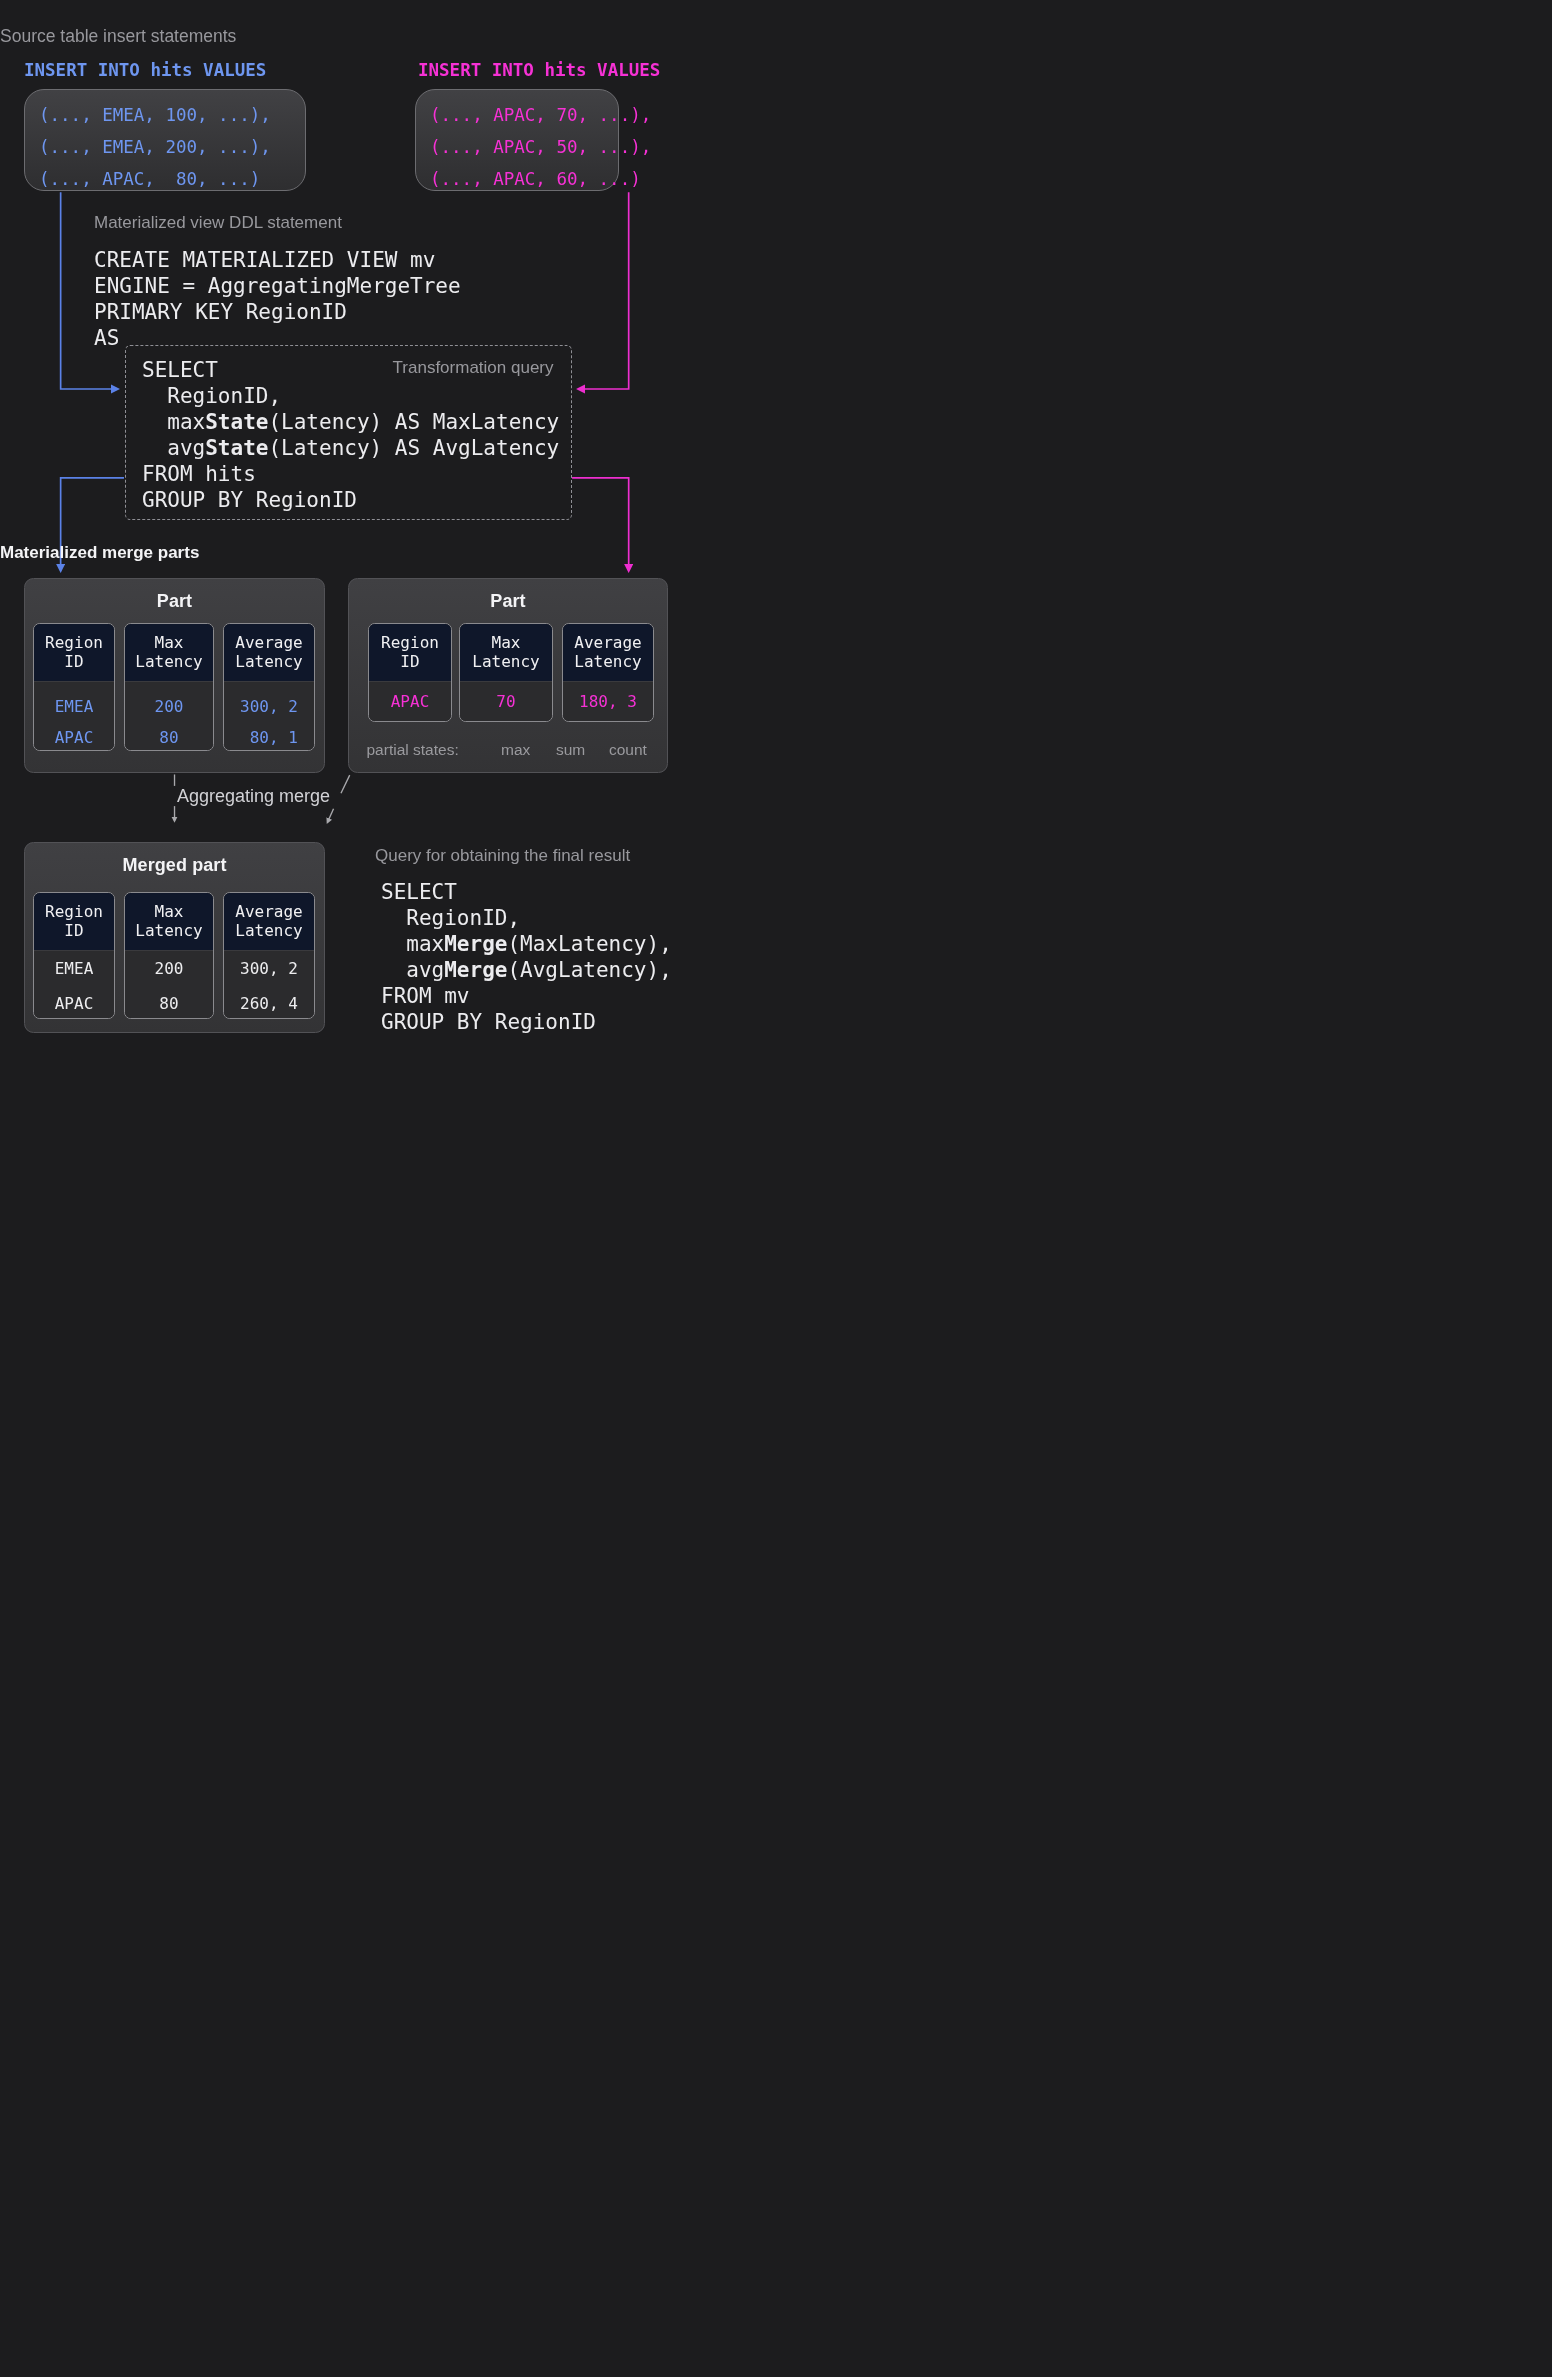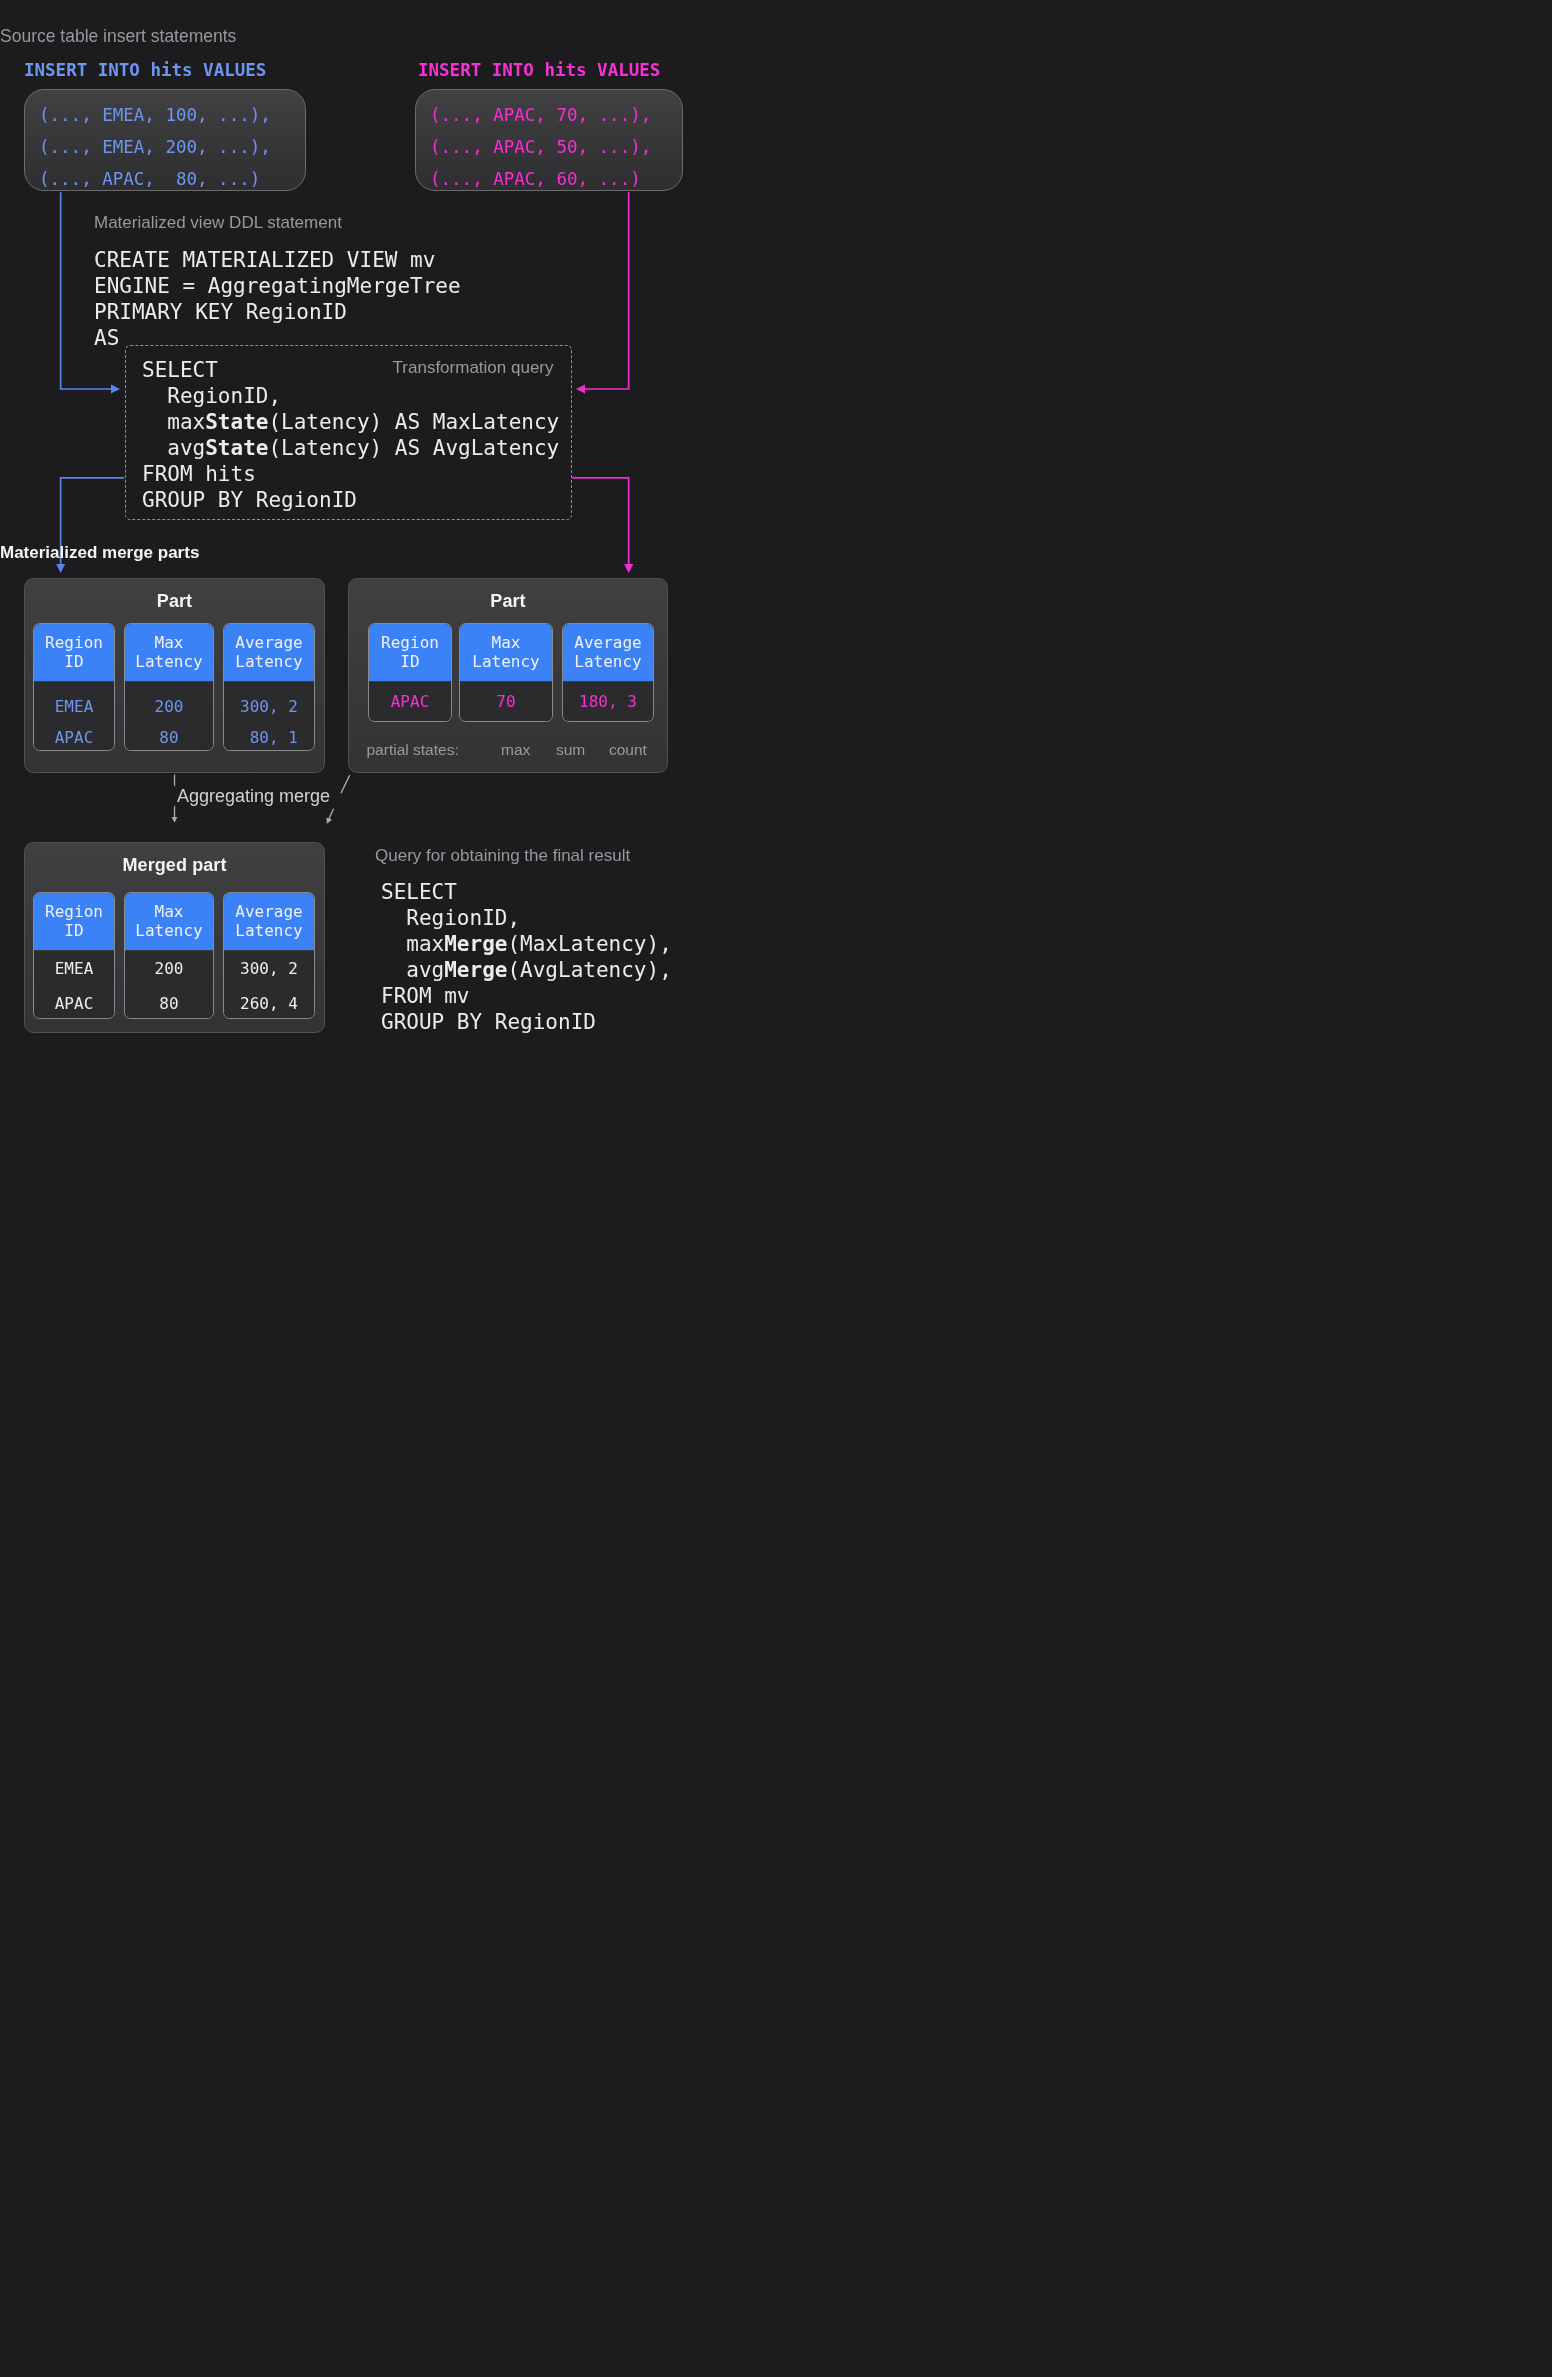--- a/index.html
+++ b/index.html
@@ -42,21 +42,21 @@
   }
   .part-title{
     width:100%;text-align:center;font-size:18px;font-weight:700;
     color:var(--label_bright);letter-spacing:0.1px;
   }
   .col{
     position:absolute;border:0.7px solid #8a8a8e;border-radius:6.7px;
     overflow:hidden;background:var(--col_body,#2b2b2d);box-sizing:border-box;
   }
   .col-header{
-    background:#3b82f6;height:58px;text-align:center;color:#f1f1f3;
+    background:#0f172a;height:58px;text-align:center;color:#f1f1f3;
     font-size:16px;line-height:19.5px;padding-top:8.8px;box-sizing:border-box;
     border-bottom:0.7px solid #3a3a3d;
   }
   .col-body{background:#2b2b2d;text-align:center;font-size:16px;}
   .val{white-space:pre;}
   .v-blue{color:var(--accent_blue);}
   .v-pink{color:var(--accent_pink);}
   .v-white{color:#ededef;}
 
   .ann{font-size:15.5px;color:var(--annotation_gray);white-space:pre;}
@@ -104,21 +104,21 @@
 
 <div class="abs mono ins-header src-blue" style="left:24px;top:60px;">INSERT INTO hits VALUES</div>
 <div class="abs mono ins-header src-pink" style="left:418px;top:60px;">INSERT INTO hits VALUES</div>
 
 <div class="abs srcbox" style="left:24px;top:89px;width:282px;height:102px;">
   <div class="mono srcline src-blue">(..., EMEA, 100, ...),</div>
   <div class="mono srcline src-blue">(..., EMEA, 200, ...),</div>
   <div class="mono srcline src-blue">(..., APAC,  80, ...)</div>
 </div>
 
-<div class="abs srcbox" style="left:415px;top:89px;width:268px;height:102px;">
+<div class="abs srcbox" style="left:415px;top:89px;width:204px;height:102px;">
   <div class="mono srcline src-pink">(..., APAC, 70, ...),</div>
   <div class="mono srcline src-pink">(..., APAC, 50, ...),</div>
   <div class="mono srcline src-pink">(..., APAC, 60, ...)</div>
 </div>
 
 <div class="abs glabel" style="left:94px;top:213px;">Materialized view DDL statement</div>
 <div class="abs mono code-block" style="left:94px;top:247px;">
   <div>CREATE MATERIALIZED VIEW mv</div>
   <div>ENGINE = AggregatingMergeTree</div>
   <div>PRIMARY KEY RegionID</div>

